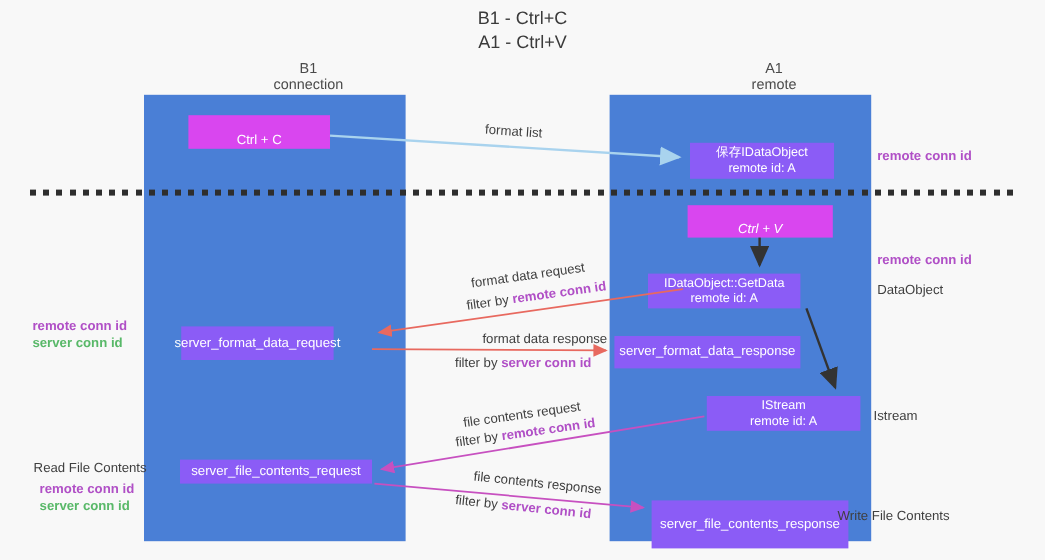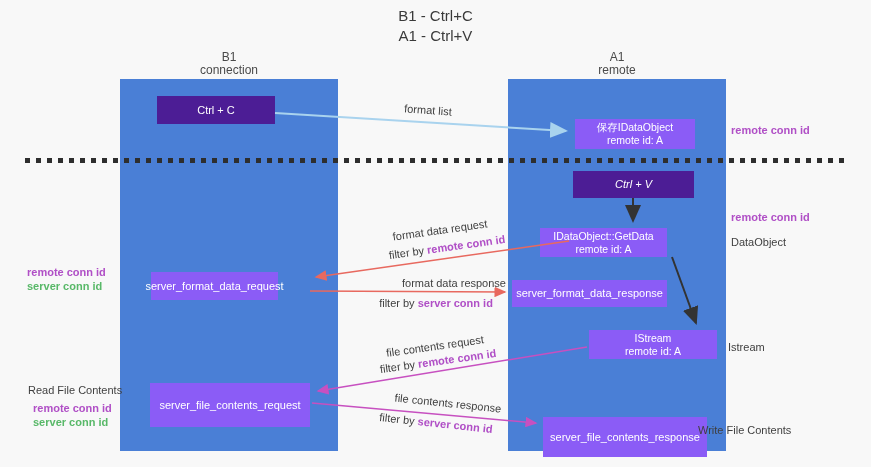--- a/index.html
+++ b/index.html
@@ -1,25 +1,25 @@
 <!DOCTYPE html>
 <html><head>
 <meta charset="utf-8">
 <style>
   html,body{margin:0;padding:0;background:#f8f8f8;font-family:"Liberation Sans",sans-serif;}
   .canvas{position:relative;width:871px;height:467px;background:#f8f8f8;overflow:hidden;}
   .title{position:absolute;left:0;right:0;top:6px;text-align:center;font-size:15px;color:#3a3a3a;line-height:20px;z-index:6;}
-  .col-header{position:absolute;text-align:center;font-size:12px;color:#4a4a4a;line-height:13px;transform:translateX(-50%);z-index:6;}
+  .col-header{position:absolute;text-align:center;font-size:12px;color:#4a4a4a;line-height:13px;transform:translateX(-50%);z-index:6;margin-left:28px;}
   .lifeline{position:absolute;top:79px;height:372px;width:218px;background:#4a7fd6;z-index:1;}
   .divider{position:absolute;left:25px;top:158px;width:820px;height:5px;z-index:2;
     background:repeating-linear-gradient(90deg,#2e2e2e 0 5px,transparent 5px 11px);}
   .box{position:absolute;display:flex;flex-direction:column;align-items:center;justify-content:center;
     color:#fff;text-align:center;font-size:11px;line-height:13px;z-index:3;}
   .orange{background:#8b5cf6;}
-  .green{background:#4c1d95;}
+  .green{background:#d946ef;justify-content:flex-end;}
   .two-line{font-size:10.5px;line-height:13px;}
   .ann{position:absolute;font-size:11px;color:#3f3f3f;white-space:nowrap;z-index:5;}
   .side-label{position:absolute;font-size:11px;color:#3f3f3f;white-space:nowrap;z-index:5;}
   .purple{color:#b04fc6;font-weight:bold;}
   .greentx{color:#58b868;font-weight:bold;}
   svg.arrows{position:absolute;left:0;top:0;z-index:4;pointer-events:none;}
 </style>
 </head>
 <body>
 
@@ -92,21 +92,21 @@
 
   <div class="box orange" style="left:512px;top:280px;width:155px;height:27px;">
     <span>server_format_data_response</span>
   </div>
 
   <div class="box orange two-line" style="left:589px;top:330px;width:128px;height:29px;">
     <span>IStream</span>
     <span>remote id: A</span>
   </div>
 
-  <div class="box orange" style="left:150px;top:383px;width:160px;height:44px;">
+  <div class="box orange" style="left:150px;top:383px;width:160px;height:20px;">
     <span>server_file_contents_request</span>
   </div>
 
   <div class="box orange" style="left:543px;top:417px;width:164px;height:40px;">
     <span>server_file_contents_response</span>
   </div>
 
   <div class="ann" style="left:428px;top:110px;transform:translate(-50%,-50%) rotate(4deg);">
     <span>format list</span>
   </div>

